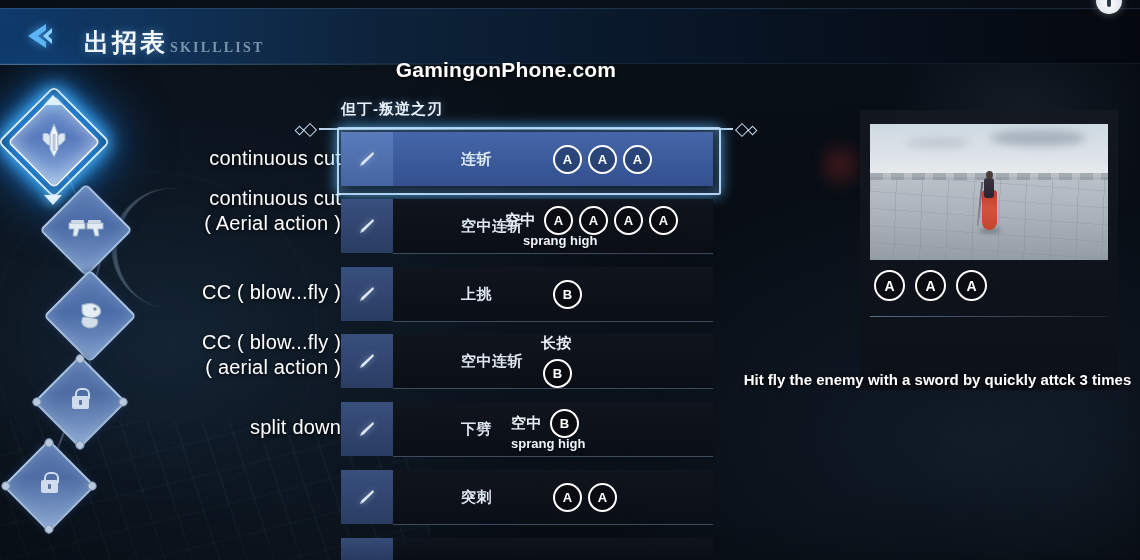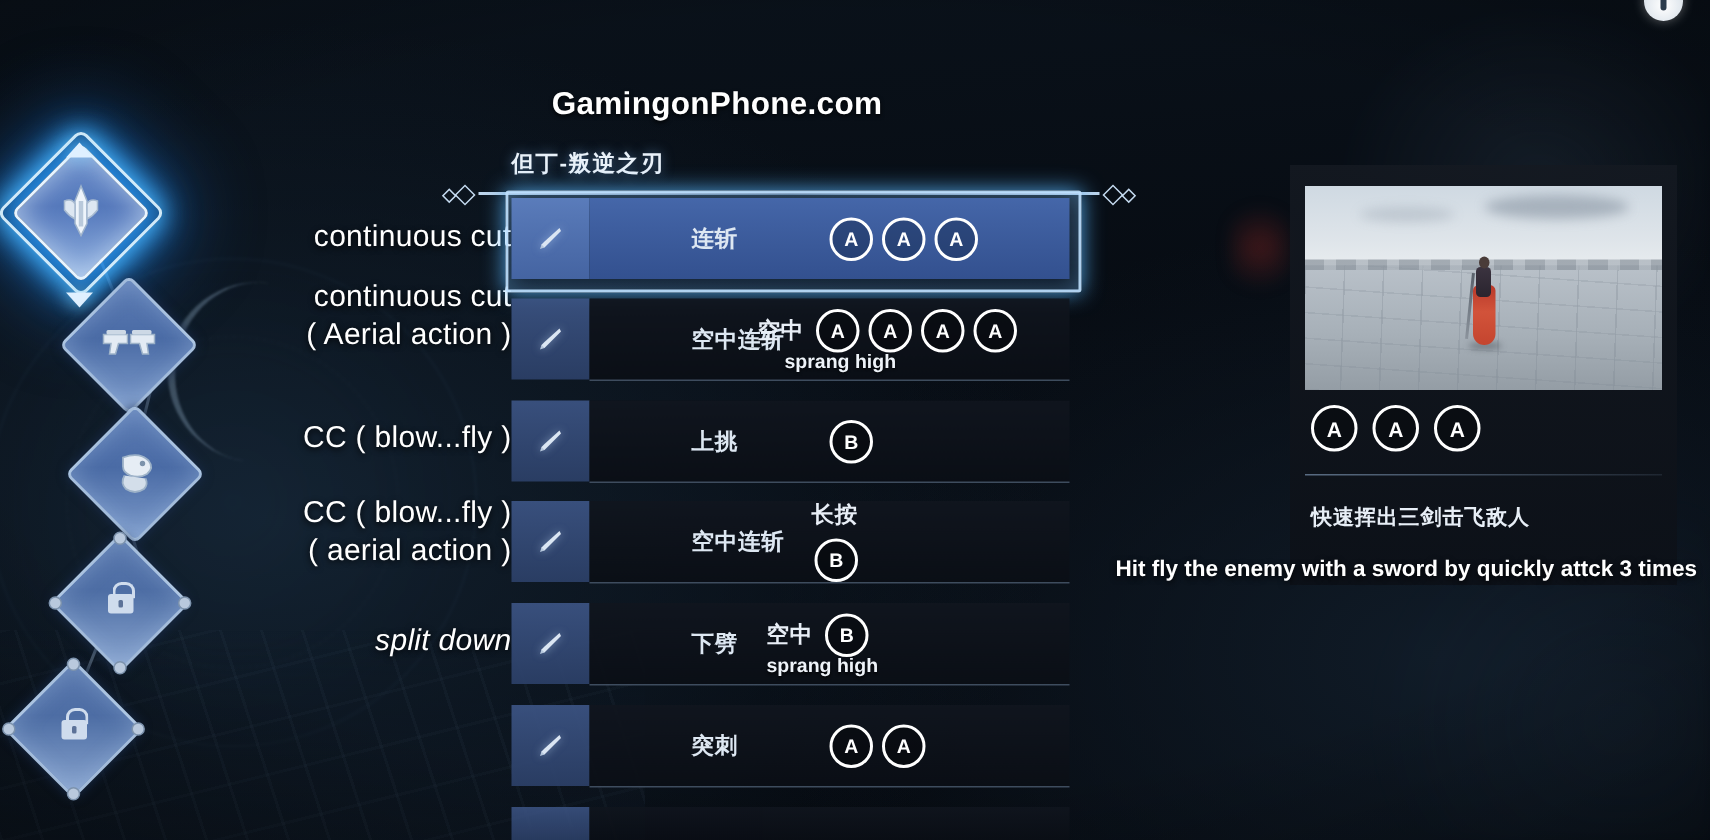--- a/index.html
+++ b/index.html
@@ -59,21 +59,21 @@
     color:#7a93ad;letter-spacing:2.2px;font-family:"Liberation Serif","DejaVu Serif",serif;}
 
   .topright-icon{position:absolute;right:18px;top:-12px;width:26px;height:26px;border-radius:50%;
     background:radial-gradient(circle at 50% 60%,#ffffff 0%,#e3e9ef 55%,#b9c3cd 100%);
     box-shadow:0 0 8px rgba(255,255,255,.35);}
   .topright-icon:after{content:"";position:absolute;left:11px;top:8px;width:4px;height:11px;
     border-radius:2px;background:#2b3b4c;}
 
   .watermark{position:absolute;left:0;top:58px;width:956px;text-align:center;
     font-size:21px;font-weight:bold;color:#ffffff;letter-spacing:.2px;
-    text-shadow:0 1px 3px rgba(0,0,0,.85);}
+    text-shadow:0 1px 3px rgba(0,0,0,.85);padding-left:28px;}
 
   
   .rail{position:absolute;left:0;top:95px;width:175px;height:420px;}
   .rail-link{position:absolute;background:linear-gradient(180deg,rgba(175,200,225,.45),rgba(120,150,185,.20));}
   .wslot{position:absolute;width:62px;height:62px;transform:rotate(45deg);
     border:2px solid rgba(190,212,235,.75);border-radius:5px;cursor:pointer;
     background:linear-gradient(135deg,#5d7db5 0%,#4a6ba5 45%,#7e9ccb 100%);
     box-shadow:0 0 8px rgba(25,45,80,.9), inset 0 0 14px rgba(180,205,240,.30);}
   .wslot .glyph{position:absolute;inset:0;transform:rotate(-45deg);
     display:flex;align-items:center;justify-content:center;}
@@ -187,20 +187,30 @@
 <div id="app">
 
   <div class="bg-base"></div>
   <div class="bg-rune"></div>
   <div class="bg-arc"></div>
   <div class="bg-floor"></div>
   <div class="bg-rblur"></div>
   <div class="bg-redglow"></div>
   <div class="bg-vig"></div>
 
+  <div class="header">
+    <div class="back-btn">
+      <svg width="46" height="36" viewBox="0 0 46 36">
+        <path d="M30 6 L12 18 L30 30 L30 24 L22 18 L30 12 Z" fill="#5fb6f5"></path>
+        <path d="M36 10 L27 18 L36 26 L36 21.5 L32 18 L36 14.5 Z" fill="#8fd2ff"></path>
+      </svg>
+    </div>
+    <div class="title-cn">出招表</div>
+    <div class="title-en">SKILLLIST</div>
+  </div>
   <div class="topright-icon"></div>
 
   <div class="watermark">GamingonPhone.com</div>
 
   <div class="rail">
     <div class="rail-link" style="left:72px;top:72px;width:2px;height:42px;transform:rotate(-22deg);"></div>
     <div class="rail-link" style="left:96px;top:158px;width:2px;height:42px;transform:rotate(14deg);"></div>
     <div class="rail-link" style="left:88px;top:244px;width:2px;height:42px;transform:rotate(-16deg);"></div>
     <div class="rail-link" style="left:58px;top:330px;width:2px;height:40px;transform:rotate(22deg);"></div>
 
@@ -277,21 +287,21 @@
       <div>continuous cut</div>
       <div>( Aerial action )</div>
     </div>
     <div class="anno" style="top:148px;">
       <div>CC ( blow...fly )</div>
     </div>
     <div class="anno" style="top:198px;">
       <div>CC ( blow...fly )</div>
       <div>( aerial action )</div>
     </div>
-    <div class="anno" style="top:283px;font-style:italic;">
+    <div class="anno" style="top:283px;">
       <div>split down</div>
     </div>
   </div>
 
   <div class="list">
 
     <div class="row selected" style="top:0px;">
       <div class="sel-frame"></div>
       <div class="iconcell">
         <svg class="swordicon" width="20" height="20" viewBox="0 0 20 20">
@@ -413,18 +423,17 @@
         <div class="pv-torso"></div>
         <div class="pv-head"></div>
       </div>
     </div>
     <div class="detail-keys">
       <div class="btnkey">A</div>
       <div class="btnkey">A</div>
       <div class="btnkey">A</div>
     </div>
     <div class="detail-sep"></div>
-    <div class="desc-cn">快速挥出三剑击飞敌人</div>
   </div>
 
   <div class="desc-en">Hit fly the enemy with a sword by quickly attck 3 times</div>
 
 </div>
 
 </body></html>

